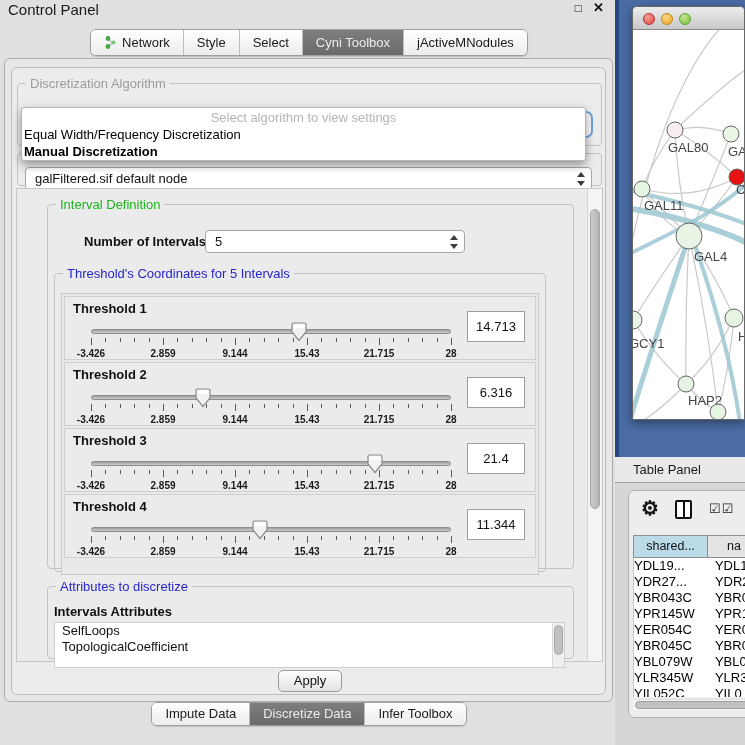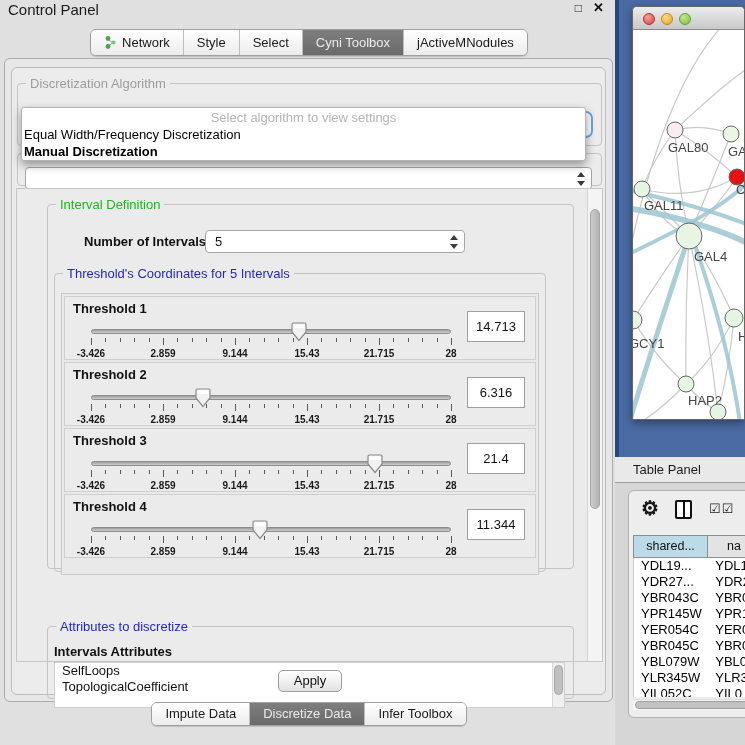--- a/index.html
+++ b/index.html
@@ -81,21 +81,21 @@
   .thumb { position:absolute; top:1px; width:16px; height:20px; transform:translateX(-50%); }
   .ticks { position:absolute; left:0; top:17px; width:360px; height:8px; }
   .tick { position:absolute; top:0; width:1px; background:#5a5a5a; }
   .tick.minor { height:4px; }
   .tick.major { height:7px; }
   .tick-labels { position:absolute; left:0; top:27px; width:360px; height:12px; }
   .tick-lab { position:absolute; transform:translateX(-50%); font-size:10px; font-weight:bold; color:#1a1a1a; white-space:nowrap; }
   .thr-value { position:absolute; right:10px; top:14px; width:58px; height:31px; background:#fff;
     border:1px solid #9e9e9e; font-size:13px; text-align:center; font-family:"Liberation Sans",sans-serif; color:#111; }
 
-  #attr-grp { left:30px; top:390px; width:527px; height:80px;margin-top:40px; }
+  #attr-grp { left:30px; top:390px; width:527px; height:80px; }
   #attr-sub { position:absolute; left:6px; top:10px; font-weight:bold; }
   #attr-list { position:absolute; left:6px; top:28px; width:511px; height:46px; background:#fff;
     border:1px solid #cfcfcf; overflow:hidden; }
   .attr-item { padding-left:7px; line-height:16px; font-size:13px; color:#111; }
   #attr-scroll { position:absolute; right:0; top:0; width:12px; height:44px; background:#f0f0f0; border-left:1px solid #d8d8d8; }
   #attr-thumb { position:absolute; left:1px; top:2px; width:9px; height:30px; background:#c0c0c0; border:1px solid #a8a8a8; border-radius:5px; }
 
   #apply-btn { position:absolute; left:266px; top:602px; width:64px; height:22px;
     background:linear-gradient(#ffffff,#e2e2e2); border:1px solid #9c9c9c; border-radius:5px;
     font-size:13px; text-align:center; line-height:20px; color:#111; }
@@ -124,21 +124,21 @@
   #col-ic { position:absolute; left:46px; top:9px; width:17px; height:19px; border:2px solid #111; border-radius:2px; background:#fff; }
   #col-ic div { position:absolute; left:6px; top:0; width:2px; height:15px; background:#111; }
   #chk-ics { position:absolute; left:80px; top:10px; font-size:13px; color:#1c1c1c; letter-spacing:1px; }
   #tp-table { position:absolute; left:4px; top:44px; width:128px; }
   .tp-hrow { display:flex; height:23px; }
   .tp-hcell { border:1px solid #8f8f8f; font-size:12.5px; text-align:center; line-height:21px; color:#111; }
   .tp-hcell.c1 { width:85px; background:#bcdbe9; }
   .tp-hcell.c2 { width:60px; background:#e3e3e3; border-left:none; }
   #tp-body { background:#fff; height:139px; overflow:hidden; border-left:1px solid #c9c9c9; }
   .tp-row { display:flex; height:16px; line-height:16px; font-size:13px; color:#000; }
-  .tp-c1 { width:85px; padding-left:7px; white-space:nowrap; overflow:hidden; }
+  .tp-c1 { width:85px; white-space:nowrap; overflow:hidden; }
   .tp-c2 { width:60px; padding-left:7px; white-space:nowrap; overflow:hidden; }
   #h-scroll { position:absolute; left:4px; top:208px; width:128px; height:11px; background:#f6f6f6; border-top:1px solid #ddd; }
   #h-thumb { position:absolute; left:2px; top:1px; width:116px; height:8px; background:#c2c2c2; border:1px solid #9e9e9e; border-radius:4px; }
 </style>
 </head>
 <body>
 
 <div id="control-panel">
   <div id="cp-titlebar">
     <span id="cp-title">Control Panel</span>
@@ -185,20 +185,21 @@
         <div id="algo-popup">
           <div class="popup-placeholder">Select algorithm to view settings</div>
           <div class="popup-opt">Equal Width/Frequency Discretization</div>
           <div class="popup-opt bold">Manual Discretization</div>
         </div>
       </fieldset>
 
       <fieldset class="grp" id="td-grp">
         <legend class="dark">Table Data</legend>
         <div class="combo" id="td-combo">
+          <span class="val">galFiltered.sif default node</span>
           <span class="spinner">
               <span class="tri-up"></span>
               <span class="tri-dn"></span>
             </span>
         </div>
       </fieldset>
 
       <div id="scroll-area">
         <fieldset class="grp" id="interval-grp">
           <legend class="green">Interval Definition</legend>

